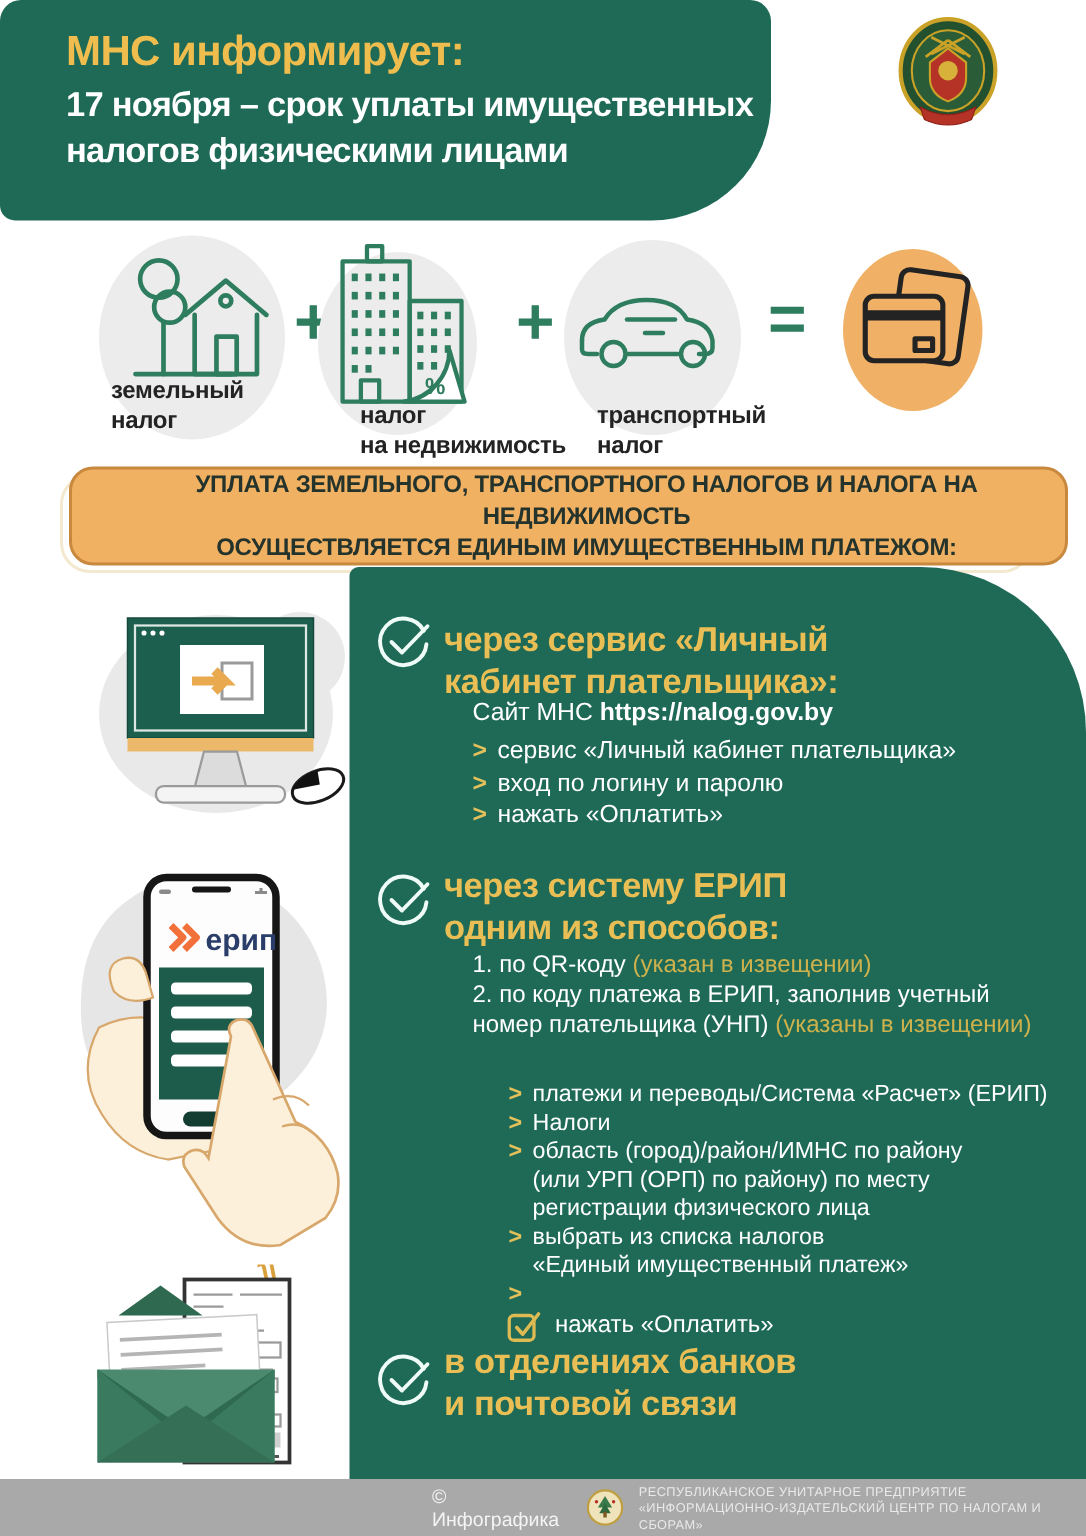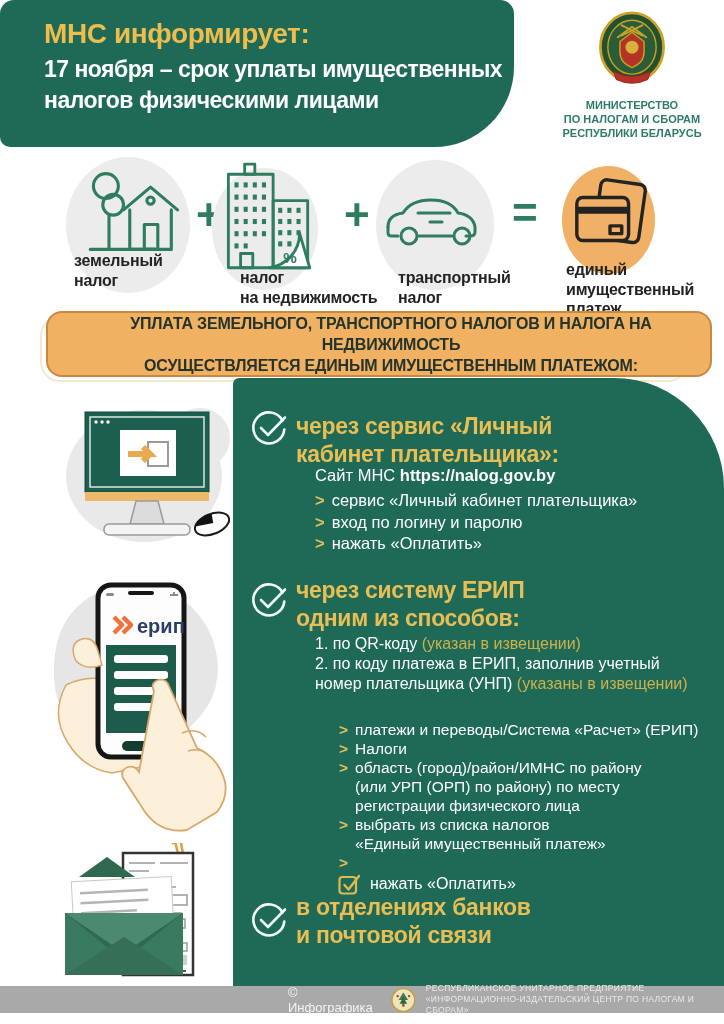--- a/index.html
+++ b/index.html
@@ -37,21 +37,21 @@
   .ylist{list-style:none;margin:0;padding:0;}
   .ylist li{font-size:16.5px;color:#ffffff;line-height:21.5px;}
   .mk{color:#E3C05A;font-weight:bold;margin-right:7px;}
   .numlist{font-size:16px;color:#ffffff;line-height:20px;}
   .note{color:#CDB14C;}
   .sublist li{font-size:15.5px;color:#ffffff;line-height:19px;display:flex;}
   .sublist .mk{flex:0 0 auto;}
   .payrow{display:flex;align-items:center;gap:9px;font-size:16px;color:#ffffff;}
 
   
-  .footer{left:0;top:986px;width:724px;height:27px;background:#A9A9A9;display:flex;align-items:center;}
+  .footer{left:0;top:986px;width:724px;height:38px;background:#A9A9A9;display:flex;align-items:center;}
   .foot-inner{margin-left:288px;display:flex;align-items:center;gap:10px;}
   .copyright{font-size:13px;color:#F4F4F4;}
   .org{font-size:8.5px;color:#E9E9E9;line-height:11px;letter-spacing:0.3px;}
 </style>
 </head>
 <body>
 
 <div id="poster">
 
   <div class="abs hdr"></div>
@@ -61,23 +61,20 @@
 
   <div class="abs ministry">
     <svg width="78" height="82" viewBox="0 0 84 88">
       <ellipse cx="42" cy="42" rx="34" ry="37" fill="#23512F" stroke="#C9A227" stroke-width="3"></ellipse>
       <ellipse cx="42" cy="42" rx="26" ry="29" fill="#2A5D37" stroke="#C9A227" stroke-width="1.5"></ellipse>
       <path d="M42 20 L26 32 M42 20 L58 32 M30 18 L54 30 M54 18 L30 30" stroke="#C9A227" stroke-width="2" fill="none"></path>
       <path d="M42 26 l13 10 v11 q0 12 -13 17 q-13 -5 -13 -17 v-11 z" fill="#B53227" stroke="#C9A227" stroke-width="1.5"></path>
       <circle cx="42" cy="42" r="7" fill="#D8B13A"></circle>
       <path d="M22 68 q20 11 40 0 l-3 9 q-17 8 -34 0 z" fill="#B53227" stroke="#8f2017" stroke-width="0.8"></path>
     </svg>
-    <div class="ministry-name pre">МИНИСТЕРСТВО
-ПО НАЛОГАМ И СБОРАМ
-РЕСПУБЛИКИ БЕЛАРУСЬ</div>
   </div>
 
   <div class="abs blob" style="left:66px;top:157px;width:124px;height:136px;"></div>
   <svg class="abs" style="left:84px;top:158px;" width="104" height="108" viewBox="0 0 100 104">
     <g fill="none" stroke="#2E7D5F" stroke-width="3" stroke-linecap="round" stroke-linejoin="round">
       <circle cx="21" cy="27" r="12"></circle>
       <circle cx="28" cy="45" r="10"></circle>
       <path d="M24 55 V88"></path>
       <path d="M6 88 H68"></path>
       <path d="M38 50 L64 28 L90 50"></path>
@@ -161,23 +158,20 @@
 
   <div class="abs" style="left:562px;top:166px;width:93px;height:108px;background:#F0B166;border-radius:50%;"></div>
   <svg class="abs" style="left:570px;top:176px;" width="82" height="86" viewBox="0 0 84 88">
     <g fill="none" stroke="#232323" stroke-width="3.5" stroke-linejoin="round">
       <rect x="28" y="6" width="46" height="60" rx="6" transform="rotate(8 51 36)"></rect>
       <rect x="7" y="22" width="53" height="44" rx="6" fill="#F0B166"></rect>
       <path d="M7 35 h53" stroke-width="7"></path>
       <rect x="41" y="51" width="12" height="8"></rect>
     </g>
   </svg>
-  <div class="abs f-label pre" style="left:566px;top:260px;">единый
-имущественный
-платеж</div>
 
   <div class="abs banner-outline"></div>
   <div class="abs banner">
     <div class="banner-text pre">УПЛАТА ЗЕМЕЛЬНОГО, ТРАНСПОРТНОГО НАЛОГОВ И НАЛОГА НА НЕДВИЖИМОСТЬ
 ОСУЩЕСТВЛЯЕТСЯ ЕДИНЫМ ИМУЩЕСТВЕННЫМ ПЛАТЕЖОМ:</div>
   </div>
 
   <svg class="abs" style="left:52px;top:396px;" width="190" height="154" viewBox="0 0 190 154">
     <ellipse cx="92" cy="80" rx="78" ry="66" fill="#E9E9E9"></ellipse>
     <circle cx="148" cy="42" r="30" fill="#E9E9E9"></circle>

